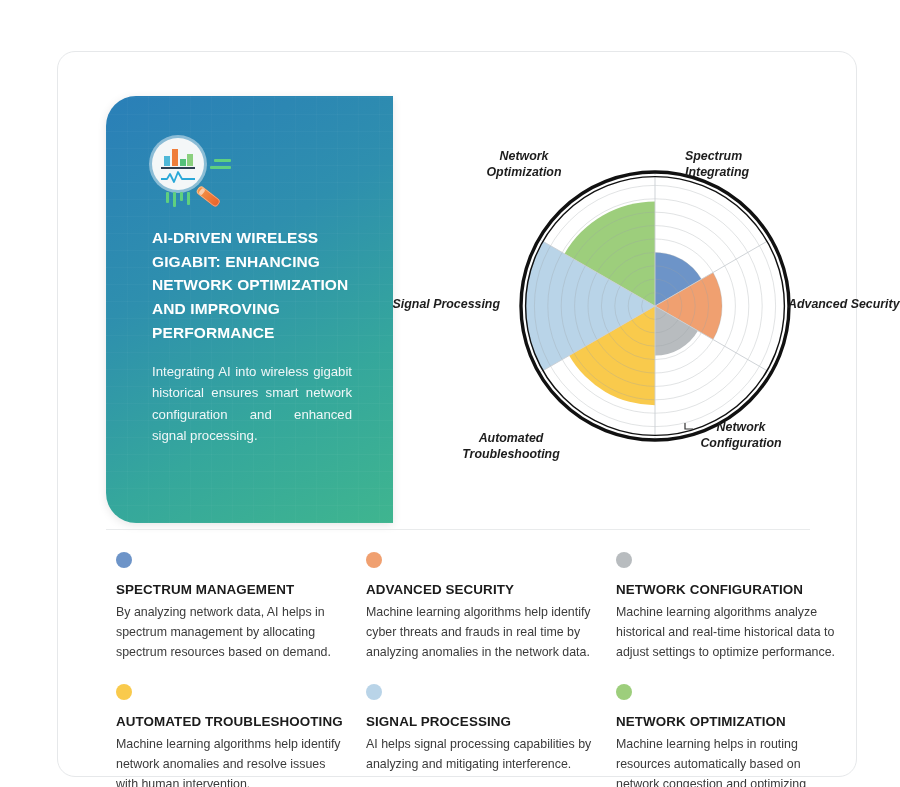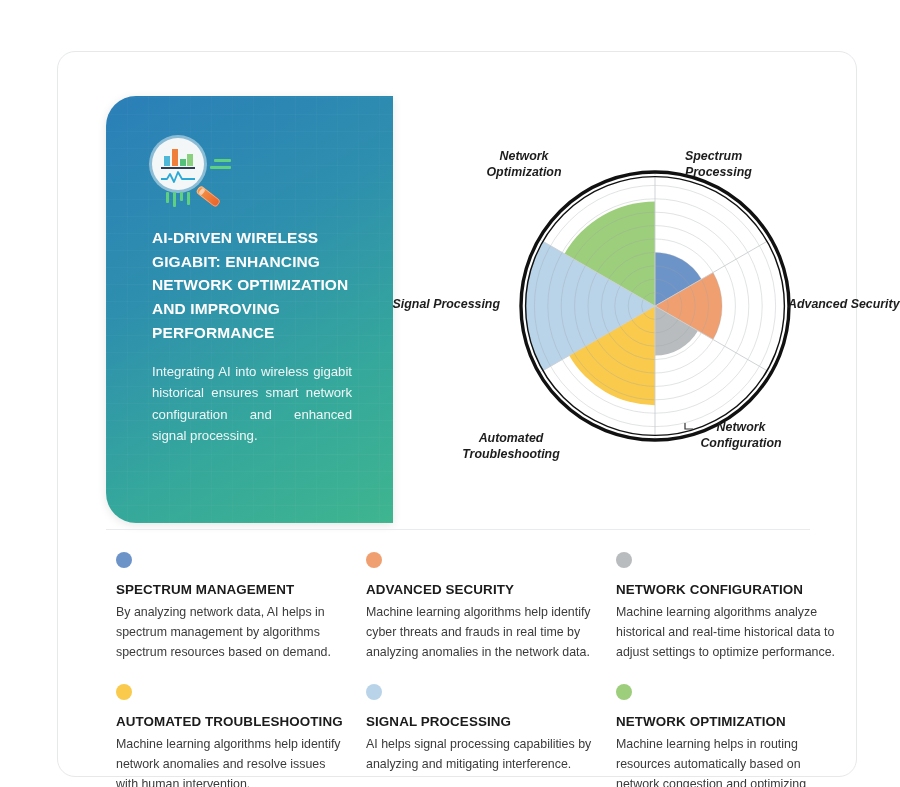--- a/index.html
+++ b/index.html
@@ -204,21 +204,21 @@
         <line x1="252" y1="210" x2="252" y2="344" stroke="#c9ced3" stroke-width="0.9"></line>
         <line x1="252" y1="210" x2="135.9525958928852" y2="277" stroke="#c9ced3" stroke-width="0.9"></line>
         <line x1="252" y1="210" x2="135.95259589288523" y2="143" stroke="#c9ced3" stroke-width="0.9"></line>
         <circle cx="252" cy="210" r="134" fill="none" stroke="#111111" stroke-width="3.4"></circle>
         <circle cx="252" cy="210" r="130.6" fill="none" stroke="#ffffff" stroke-width="1.1"></circle>
         <circle cx="252" cy="210" r="129.4" fill="none" stroke="#111111" stroke-width="1.4"></circle>
         <path d="M 282 327 l 0 6 l 8 0" fill="none" stroke="#333" stroke-width="1.2"></path>
       </svg>
 
     <div class="axis-label" style="left:282px; top:52px; width:120px; text-align:left;">Spectrum
-Processing</div>
+Integrating</div>
 
     <div class="axis-label" style="left:385px; top:200px; width:130px; text-align:left;">Advanced Security</div>
 
     <div class="axis-label" style="left:278px; top:323px; width:120px; text-align:center;">Network
 Configuration</div>
 
     <div class="axis-label" style="left:38px; top:334px; width:140px; text-align:center;">Automated
 Troubleshooting</div>
 
     <div class="axis-label" style="left:-43px; top:200px; width:140px; text-align:right;">Signal Processing</div>
@@ -226,21 +226,21 @@
     <div class="axis-label" style="left:56px; top:52px; width:130px; text-align:center;">Network
 Optimization</div>
   </div>
 
   <div class="divider"></div>
 
   <div class="legend" id="legend">
       <div class="legend-item">
         <span class="dot" style="background: rgb(109, 148, 200);"></span>
         <div class="legend-title">SPECTRUM MANAGEMENT</div>
-        <div class="legend-desc">By analyzing network data, AI helps in spectrum management by algorithms spectrum resources based on demand.</div>
+        <div class="legend-desc">By analyzing network data, AI helps in spectrum management by allocating spectrum resources based on demand.</div>
       </div>
       <div class="legend-item">
         <span class="dot" style="background: rgb(240, 160, 112);"></span>
         <div class="legend-title">ADVANCED SECURITY</div>
         <div class="legend-desc">Machine learning algorithms help identify cyber threats and frauds in real time by analyzing anomalies in the network data.</div>
       </div>
       <div class="legend-item">
         <span class="dot" style="background: rgb(184, 188, 191);"></span>
         <div class="legend-title">NETWORK CONFIGURATION</div>
         <div class="legend-desc">Machine learning algorithms analyze historical and real-time historical data to adjust settings to optimize performance.</div>

